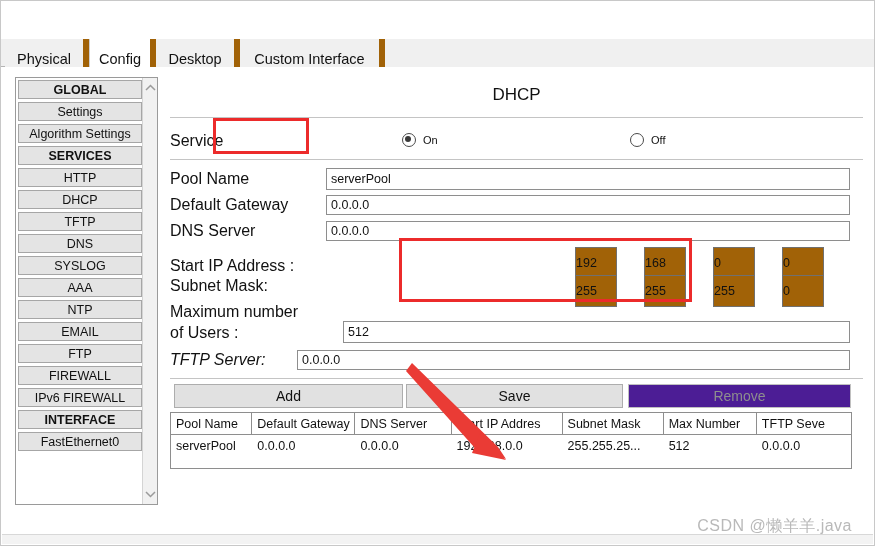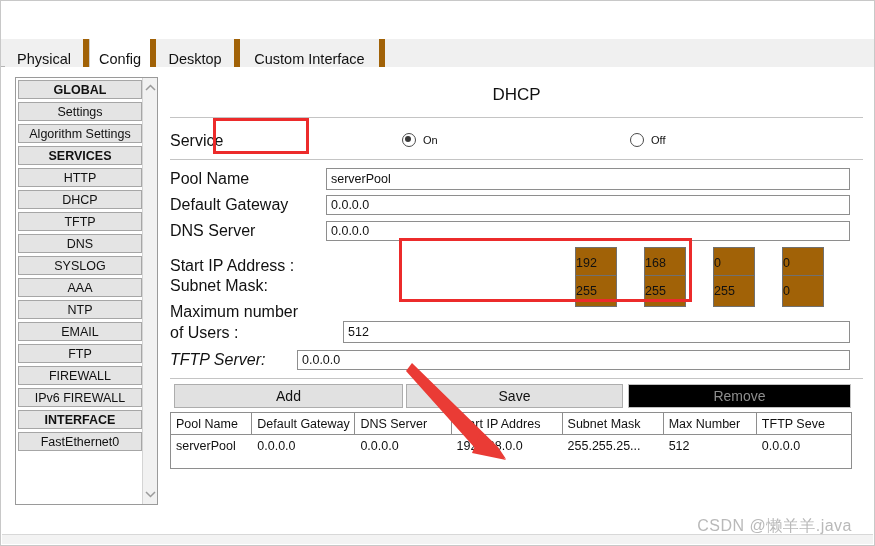--- a/index.html
+++ b/index.html
@@ -219,21 +219,21 @@
     position: absolute;
     height: 24px;
     background: #e1e1e1;
     border: 1px solid #adadad;
     box-sizing: border-box;
     display: flex; align-items: center; justify-content: center;
     font-size: 14px;
     color: #111;
   }
   .btn.disabled {
-    background: #000000;
+    background: #4c1d95;
     border-color: #c0c0c0;
     color: #8e8e8e;
   }
 
   
   #table {
     position: absolute;
     left: 0; top: 337px;
     width: 682px; height: 57px;
     border: 1px solid #8e8e8e;

